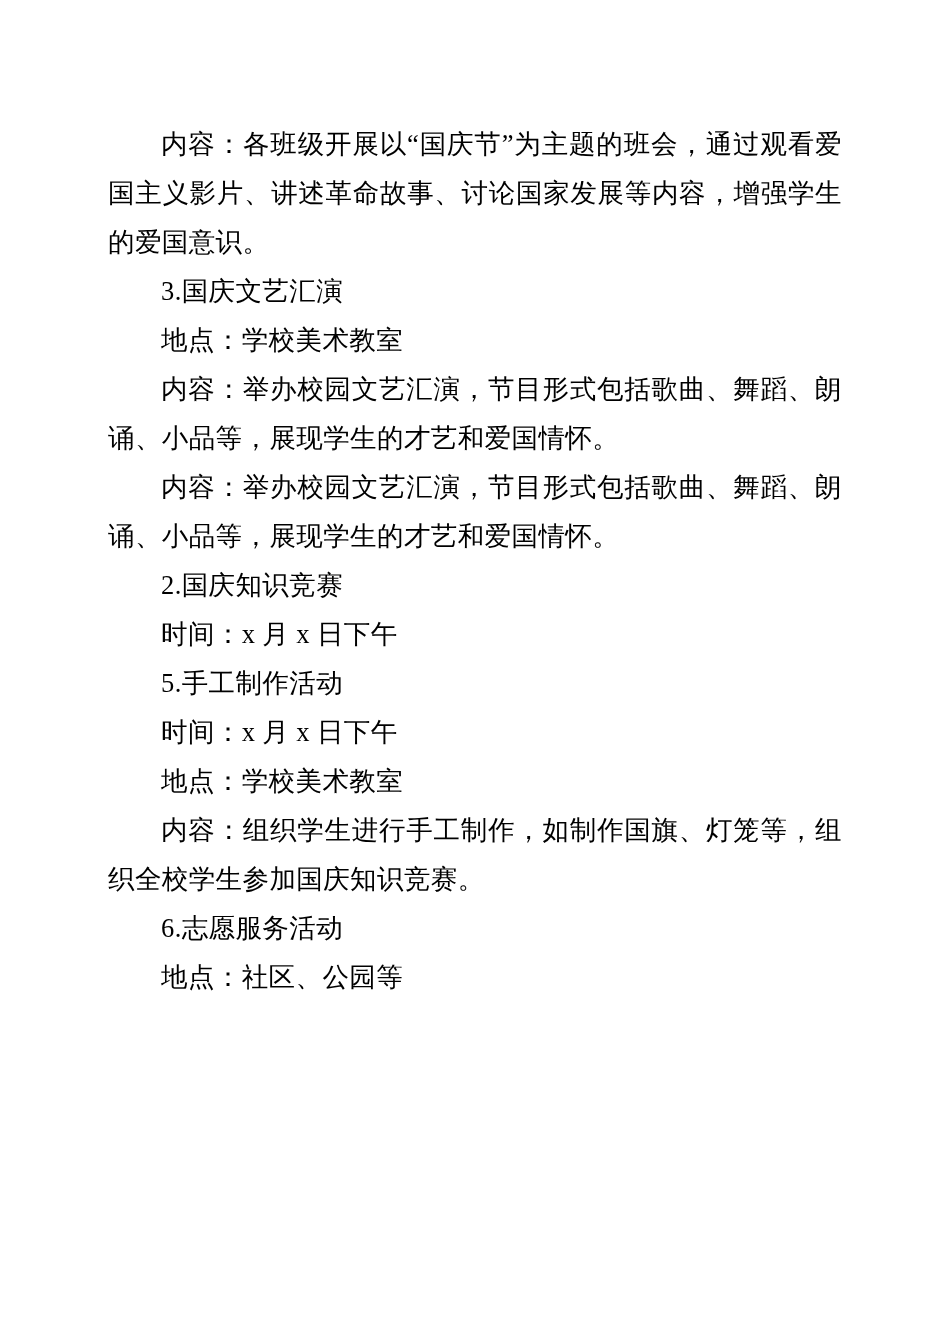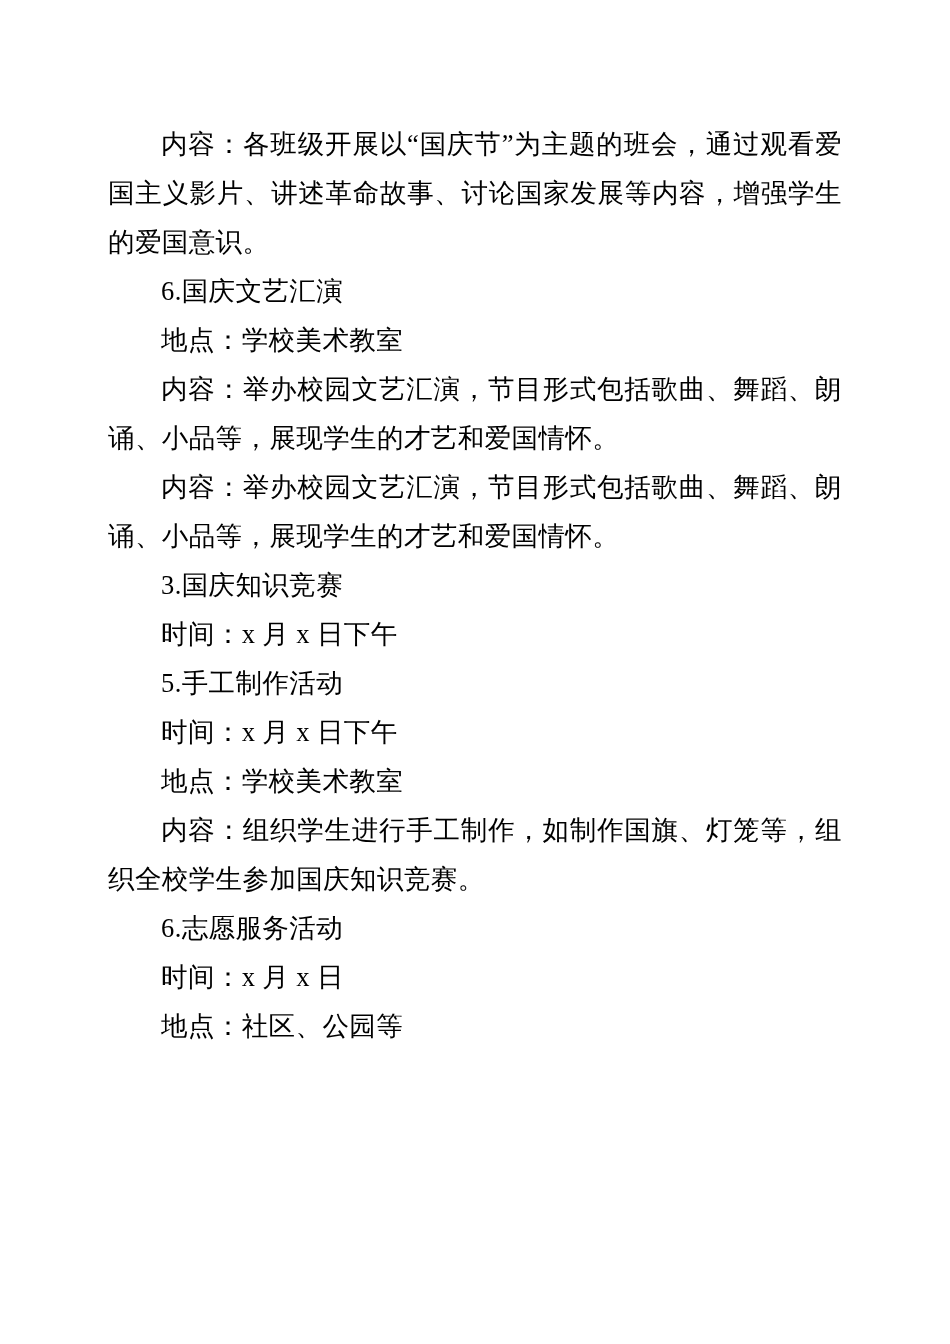--- a/index.html
+++ b/index.html
@@ -38,27 +38,26 @@
     margin: 0;
     text-indent: 2em;
   }
 </style>
 </head>
 <body>
 
 <div class="page">
   <div class="doc-body">
     <p class="para">内容：各班级开展以“国庆节”为主题的班会，通过观看爱国主义影片、讲述革命故事、讨论国家发展等内容，增强学生的爱国意识。</p>
-    <p class="heading">6.国庆文艺汇演</p>
+    <p class="heading">3.国庆文艺汇演</p>
     <p class="para">地点：学校美术教室</p>
     <p class="para">内容：举办校园文艺汇演，节目形式包括歌曲、舞蹈、朗诵、小品等，展现学生的才艺和爱国情怀。</p>
     <p class="para">内容：举办校园文艺汇演，节目形式包括歌曲、舞蹈、朗诵、小品等，展现学生的才艺和爱国情怀。</p>
-    <p class="heading">3.国庆知识竞赛</p>
+    <p class="heading">2.国庆知识竞赛</p>
     <p class="para">时间：x 月 x 日下午</p>
     <p class="heading">5.手工制作活动</p>
     <p class="para">时间：x 月 x 日下午</p>
     <p class="para">地点：学校美术教室</p>
     <p class="para">内容：组织学生进行手工制作，如制作国旗、灯笼等，组织全校学生参加国庆知识竞赛。</p>
     <p class="heading">6.志愿服务活动</p>
-    <p class="para">时间：x 月 x 日</p>
     <p class="para">地点：社区、公园等</p>
   </div>
 </div>
 
 </body></html>

